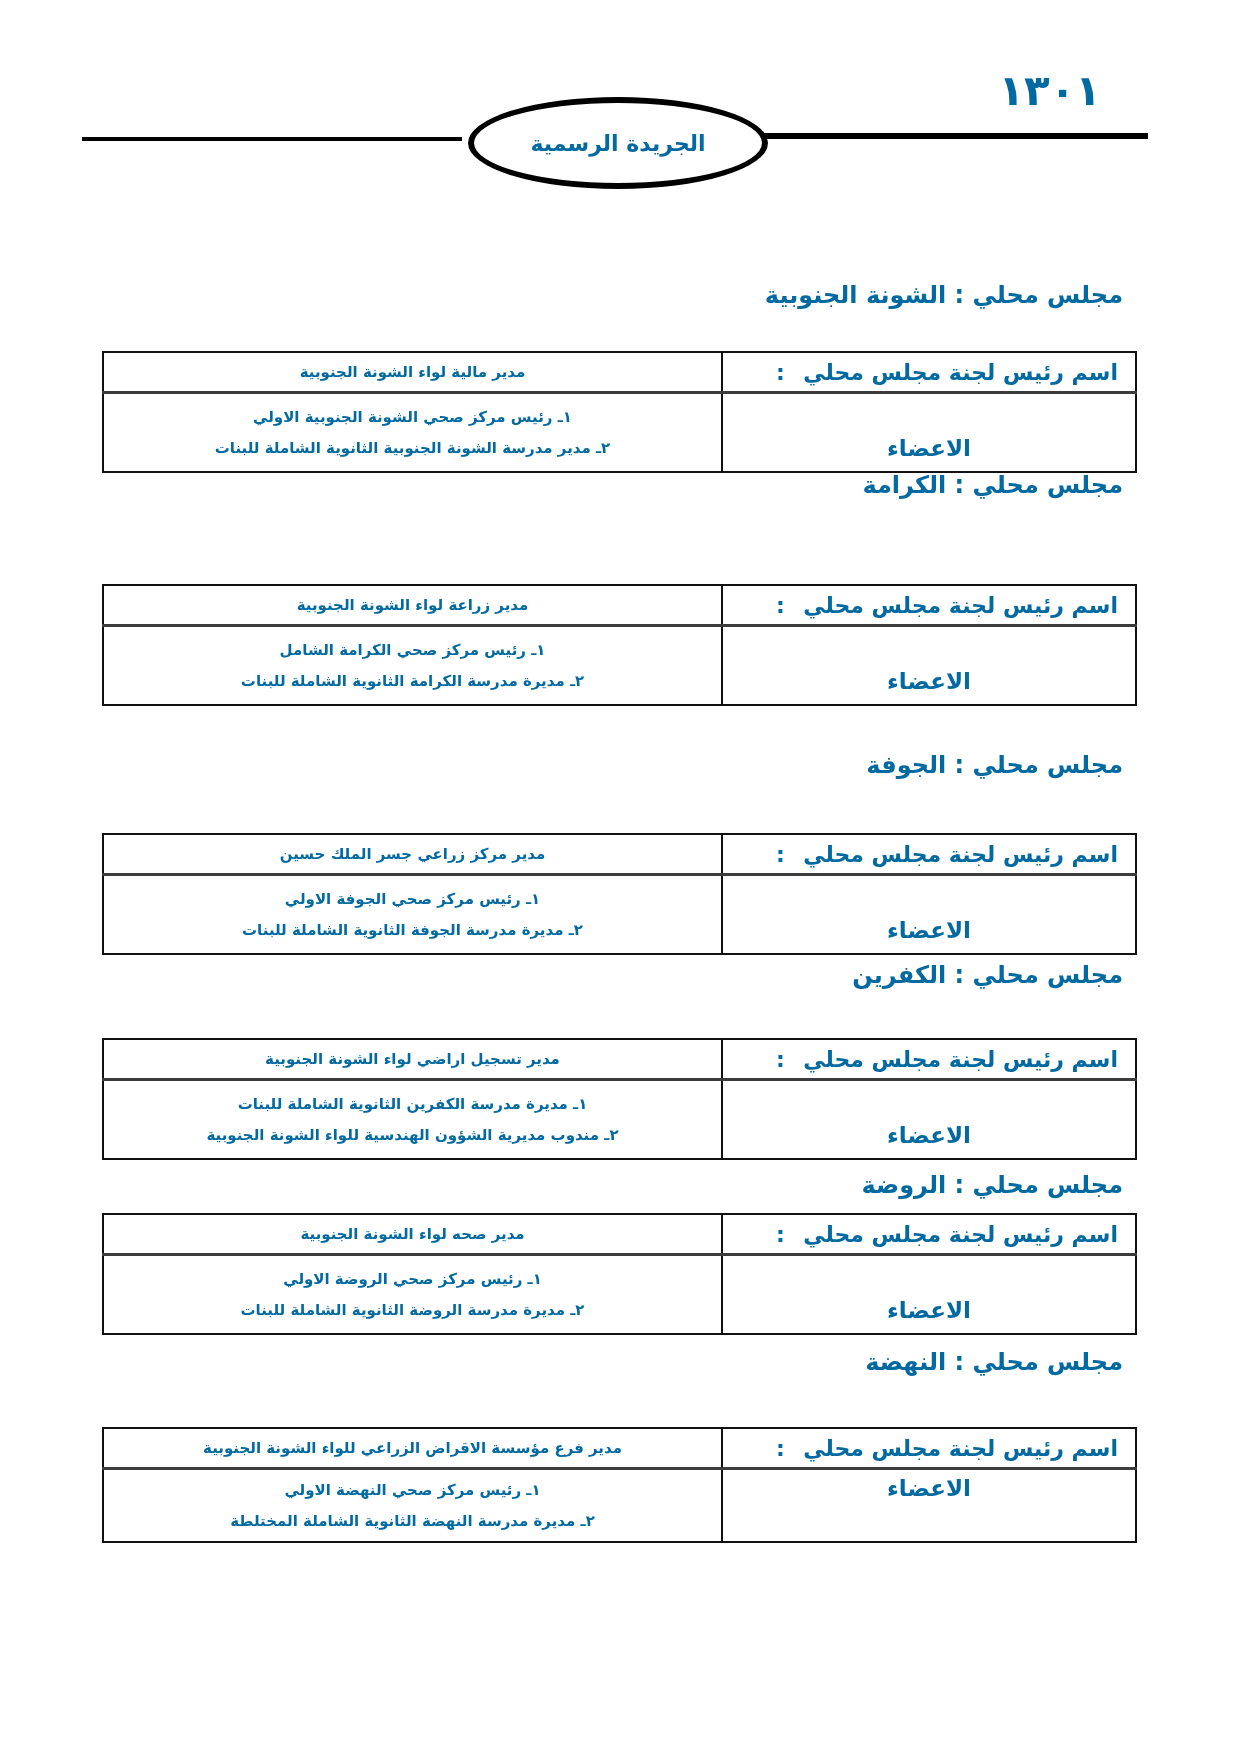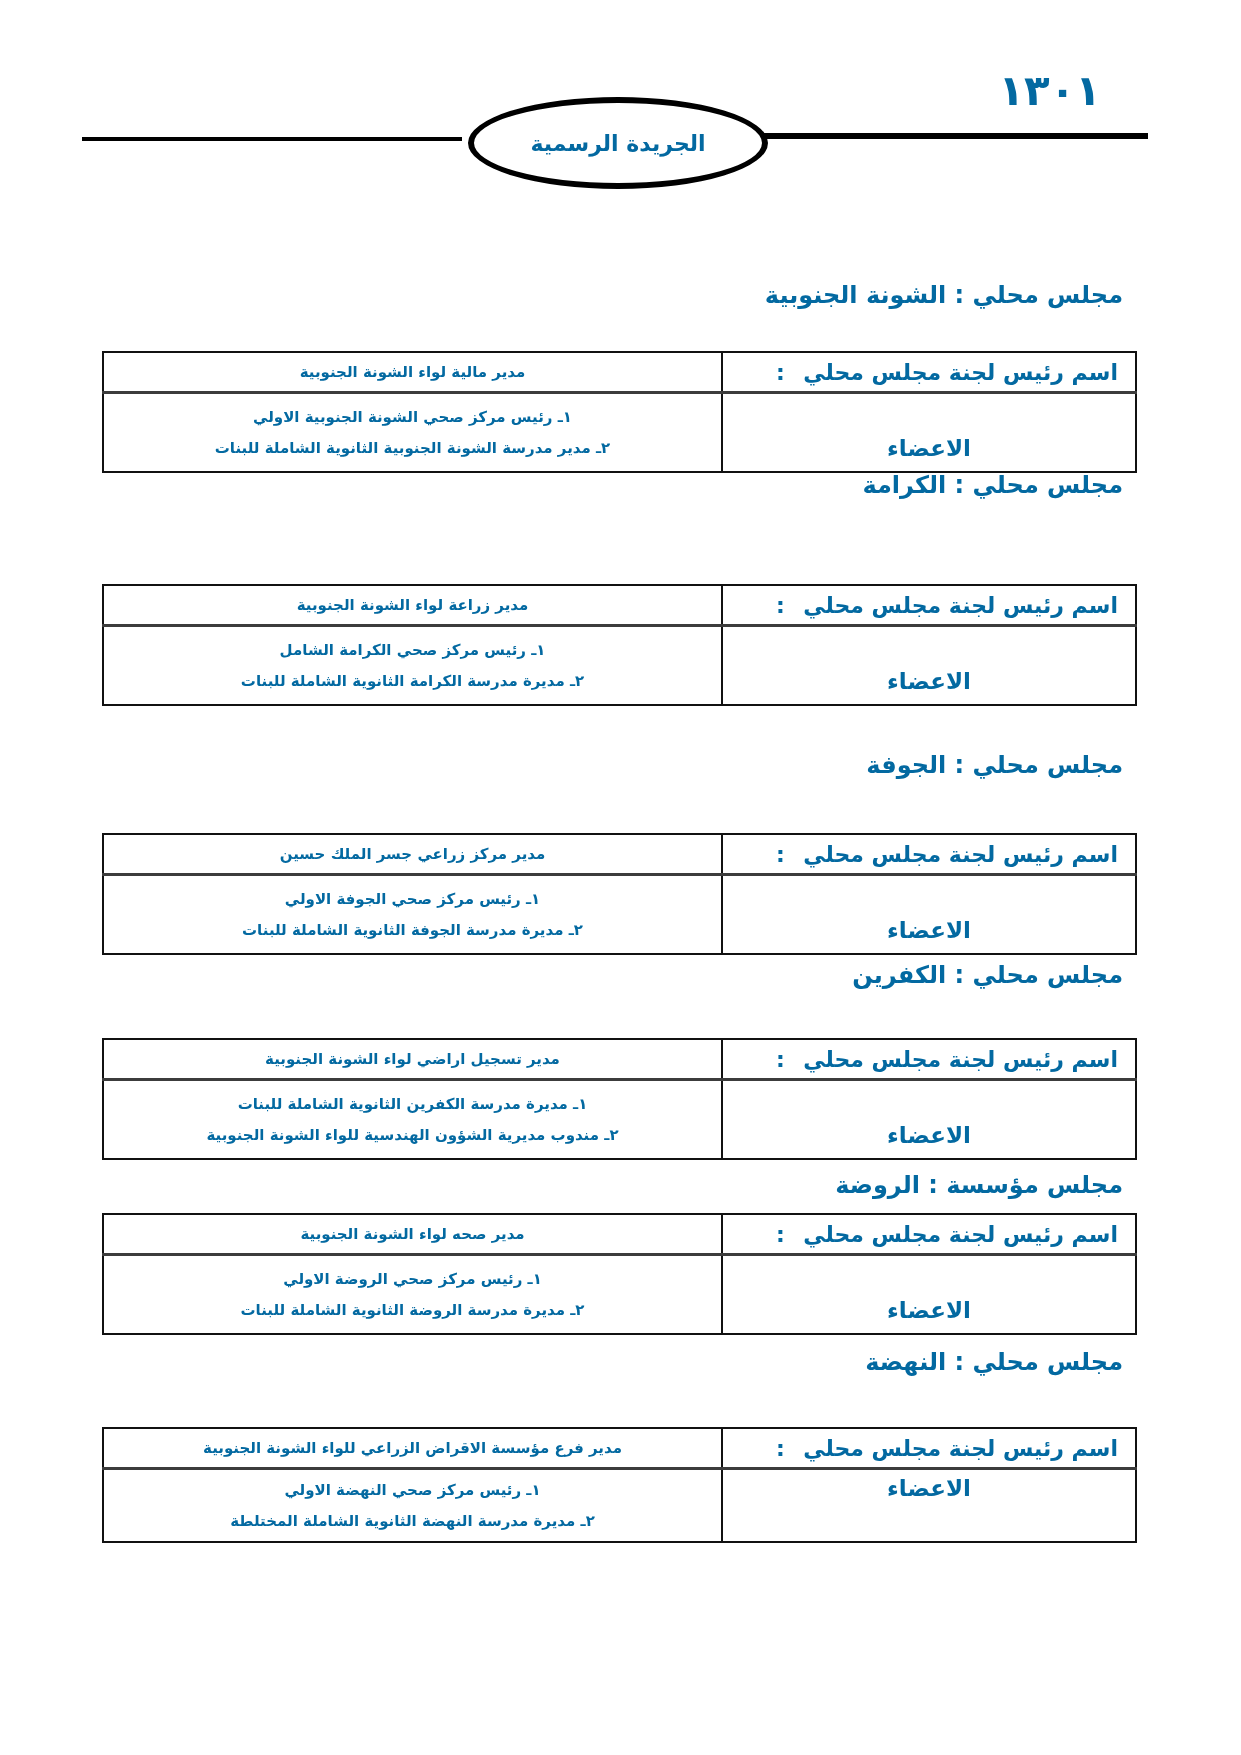--- a/index.html
+++ b/index.html
@@ -162,21 +162,21 @@
         <td class="val members">
           <div>١ـ مديرة مدرسة الكفرين الثانوية الشاملة للبنات</div>
           <div>٢ـ مندوب مديرية الشؤون الهندسية للواء الشونة الجنوبية</div>
         </td>
       </tr>
     </tbody>
       </table>
   </div>
 
   <div class="section" id="s4">
-    <div class="heading">مجلس مؤسسة : الروضة</div>
+    <div class="heading">مجلس محلي : الروضة</div>
     <table class="ctable">
       <tbody>
           <tr class="r1">
         <td class="lbl">
           <div class="lblflex">
             <span>اسم رئيس لجنة مجلس محلي</span>
             <span>:</span>
           </div>
         </td>
         <td class="val">مدير صحه لواء الشونة الجنوبية</td>

